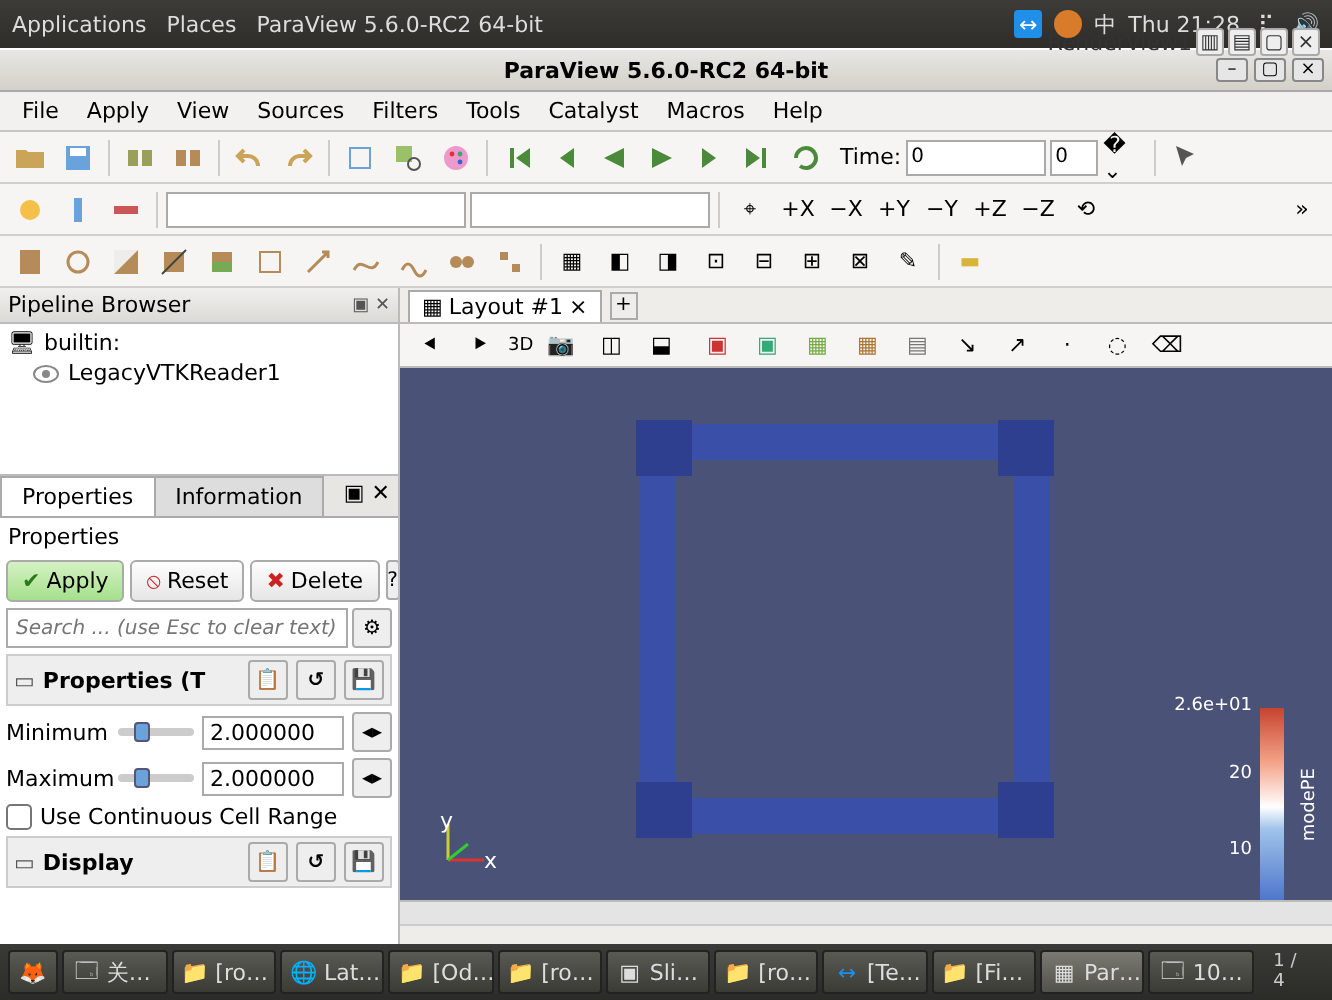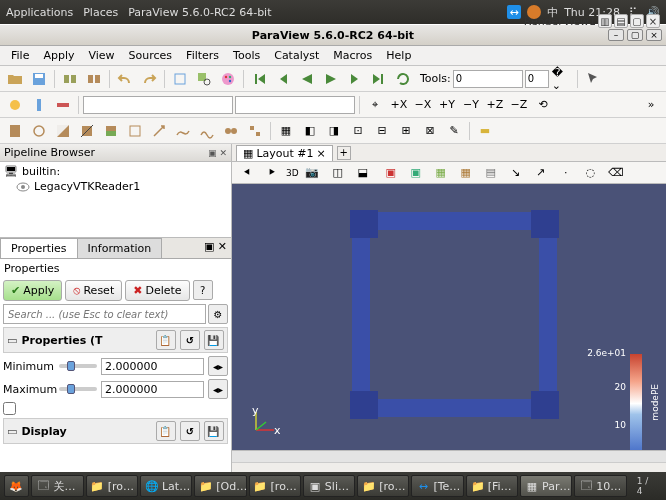--- a/index.html
+++ b/index.html
@@ -15,21 +15,21 @@
 .titlebar .win-btn { width: 16px; height: 12px; border: 1px solid #888; background: #e6e6e6; border-radius: 2px; display: flex; align-items: center; justify-content: center; font-size: 9px; line-height: 1; }
 .menubar { height: 20px; display: flex; align-items: center; gap: 2px; padding: 0 5px; border-bottom: 1px solid #c5c5c5; }
 .menubar .mi { padding: 2px 6px; }
 .toolbar { height: 26px; display: flex; align-items: center; gap: 2px; padding: 2px 4px; border-bottom: 1px solid #d0d0d0; background: #f6f5f3; }
 .toolbar .sep { width: 1px; height: 18px; background: #ccc; margin: 0 2px; }
 .tbtn { width: 22px; height: 22px; border: 1px solid transparent; border-radius: 3px; display: flex; align-items: center; justify-content: center; }
 .tbtn svg { width: 16px; height: 16px; }
 .timebox { height: 18px; border: 1px solid #aaa; background: #fff; padding: 0 2px; font-size: 10px; }
 .timebox.val { width: 70px; }
 .main { flex: 1; display: flex; min-height: 0; }
-.left-pane { width: 232px; display: flex; flex-direction: column; border-right: 1px solid #bbb; background: #7dd3fc; }
+.left-pane { width: 200px; display: flex; flex-direction: column; border-right: 1px solid #bbb; background: #7dd3fc; }
 .panel-hdr { height: 18px; background: linear-gradient(#f0efed,#dcdad6); border-bottom: 1px solid #bbb; display: flex; align-items: center; padding: 0 4px; font-size: 10px; }
 .panel-hdr .x { margin-left: auto; font-size: 9px; color: #555; }
 .tree { background: #fff; height: 76px; border-bottom: 1px solid #bbb; padding: 2px; overflow: auto; }
 .tree-row { display: flex; align-items: center; gap: 4px; padding: 1px 2px; }
 .tree-row .eye { width: 14px; height: 12px; }
 .tree-row.sel { background: #3465a4; color: #fff; }
 .prop-wrap { flex: 1; display: flex; flex-direction: column; min-height: 0; }
 .tabs { display: flex; border-bottom: 1px solid #aaa; background: #e8e6e2; }
 .tab { padding: 3px 10px; border: 1px solid #aaa; border-bottom: none; margin-right: -1px; background: #ddd; }
 .tab.active { background: #fff; }
@@ -195,21 +195,21 @@
   <div class="tbtn">
       <svg viewBox="0 0 16 16">
         <path fill="#4a8a3a" d="M10 3h2v10h-2zM2 3v10l7-5z"></path>
       </svg>
     </div>
   <div class="tbtn">
       <svg viewBox="0 0 16 16">
         <path fill="none" stroke="#4a8a3a" stroke-width="2" d="M3 8a5 5 0 1 1 2 4"></path>
       </svg>
     </div>
-  <span style="margin-left:4px">Tools:</span>
+  <span style="margin-left:4px">Time:</span>
   <input class="timebox val" value="0" style="">
   <input class="timebox" style="width: 24px;" value="0">
   <div class="tbtn">� ⌄</div>
   <div class="sep"></div>
   <div class="tbtn">
       <svg viewBox="0 0 16 16">
         <path fill="#555" d="M3 2l3 10 2-4 4-2z"></path>
       </svg>
     </div>
 </div>
@@ -389,20 +389,21 @@
         <div class="formrow">
           <label>Maximum</label>
           <div class="slider">
               <div class="thumb" style="left:8px"></div>
             </div>
           <input class="numedit" value="2.000000" style="">
           <div class="minibtn">◂▸</div>
         </div>
         <div class="chk">
           <input type="checkbox" style="">
+          <span>Use Continuous Cell Range</span>
         </div>
         <div class="section-hdr">
           <span class="disc">▭</span>
           <span>Display</span>
           <span style="flex:1"></span>
           <span class="minibtn">📋</span>
           <span class="minibtn">↺</span>
           <span class="minibtn">💾</span>
         </div>
       </div>

